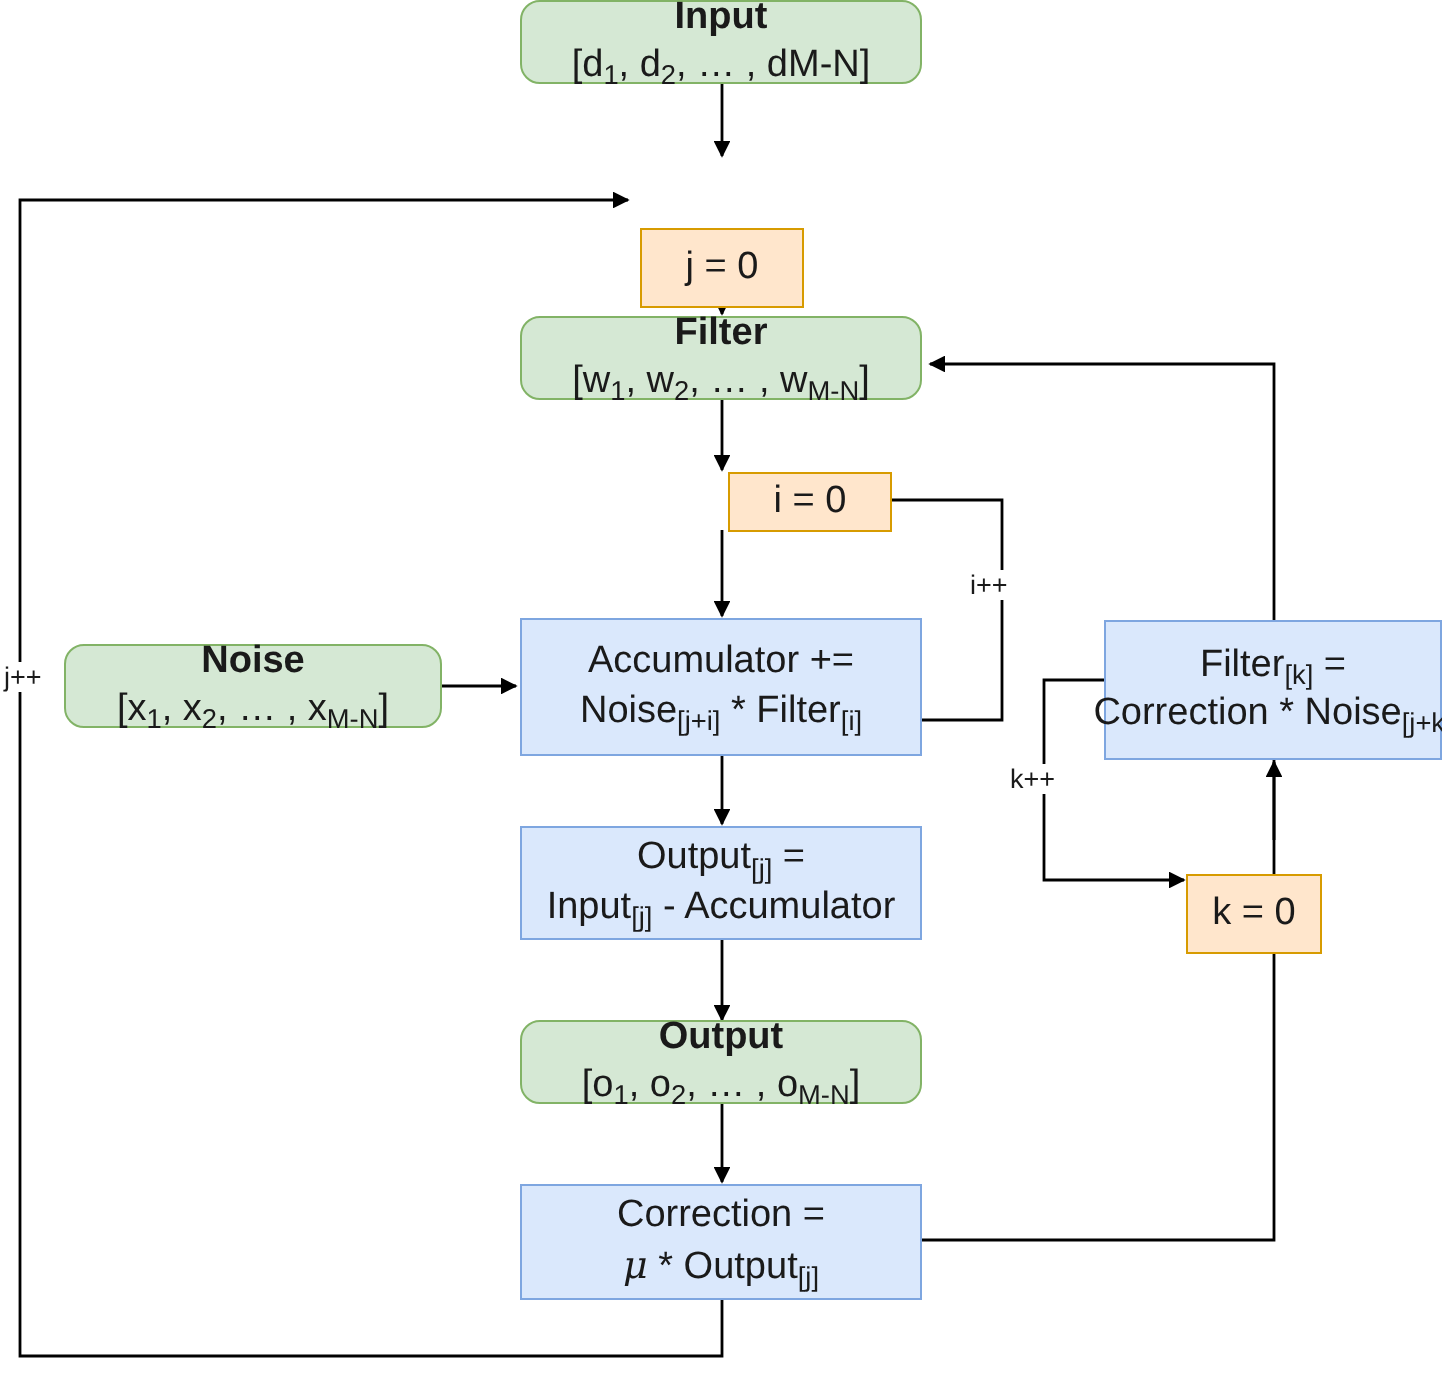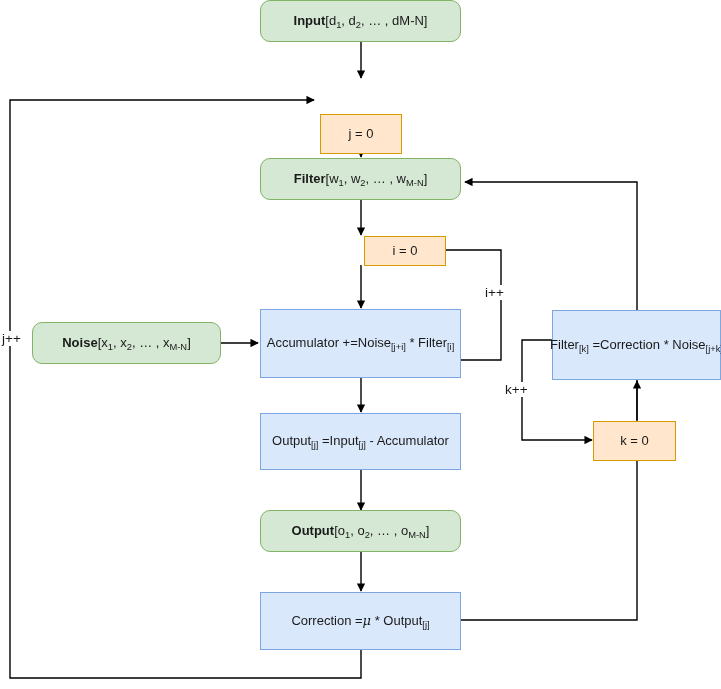--- a/index.html
+++ b/index.html
@@ -22,25 +22,25 @@
     left: 0;
     top: 0;
     width: 721px;
     height: 689px;
     pointer-events: none;
   }
   .node {
     position: absolute;
     box-sizing: border-box;
     display: flex;
-    flex-direction: row;
+    flex-direction: column;
     align-items: center;
     justify-content: center;
     text-align: center;
-    font-size: 13px;
+    font-size: 19px;
     line-height: 1.28;
     color: #1a1a1a;
     border-width: 1px;
     border-style: solid;
     z-index: 2;
   }
   .node .title {
     font-weight: bold;
   }
   .node .line {
@@ -168,21 +168,21 @@
   <div class="node blue" style="left:260px; top:592px; width:201px; height:58px;">
     <div class="line">Correction =</div>
     <div class="line"><span class="mu">μ</span> * Output<sub>[j]</sub></div>
   </div>
 
   <div class="node blue" style="left:552px; top:310px; width:169px; height:70px;">
     <div class="line">Filter<sub>[k]</sub> =</div>
     <div class="line">Correction * Noise<sub>[j+k]</sub></div>
   </div>
 
-  <div class="node orange" style="left:593px; top:421px; width:83px; height:40px;text-align:right;">
+  <div class="node orange" style="left:593px; top:437px; width:68px; height:40px;text-align:right;">
     <div class="line">k = 0</div>
   </div>
 
   <div class="edge-label" style="left:1px; top:331px;">j++</div>
   <div class="edge-label" style="left:484px; top:285px;">i++</div>
   <div class="edge-label" style="left:504px; top:382px;">k++</div>
 
 </div>
 
 </body></html>

